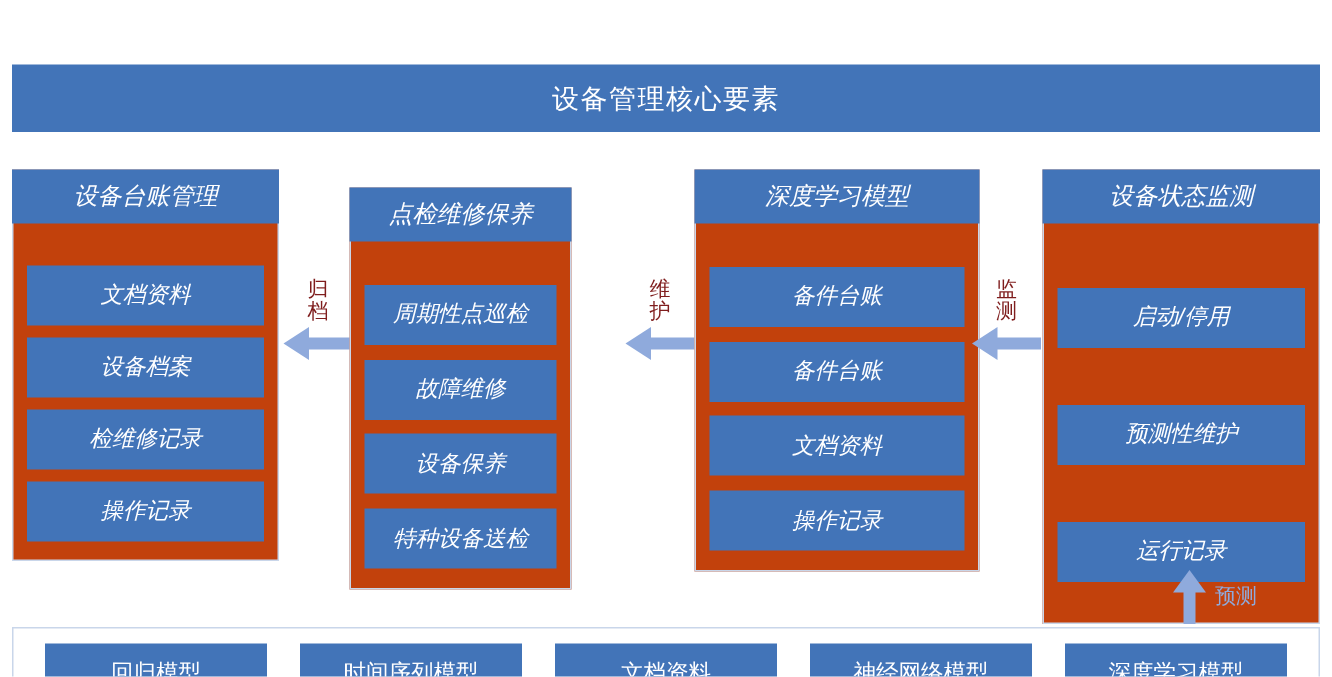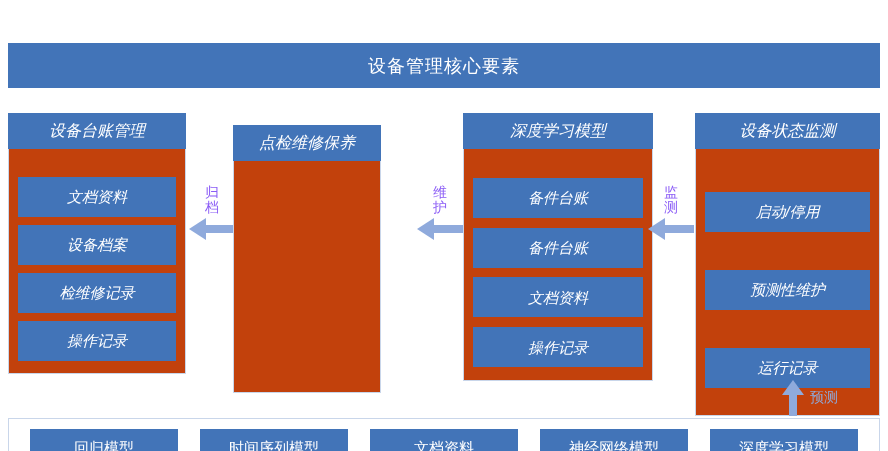--- a/index.html
+++ b/index.html
@@ -68,21 +68,21 @@
 
   
   .arrow-group {
     position: absolute;
     width: 52px;
     display: flex;
     flex-direction: column;
     align-items: center;
   }
   .arrow-label {
-    color: #8b5cf6;
+    color: #7f1d1d;
     font-size: 14px;
     line-height: 1.05;
     width: 16px;
     text-align: center;
     word-break: break-all;
     margin-bottom: 4px;
   }
   .arrow-left {
     width: 46px; height: 22px;
     position: relative;
@@ -180,20 +180,26 @@
     </div>
   </div>
 
   <div class="arrow-group" id="arrow1">
     <div class="arrow-label">归档</div>
     <div class="arrow-left"></div>
   </div>
 
   <div class="col" id="col2">
     <div class="col-header">点检维修保养</div>
+    <div class="col-body">
+      <div class="item">周期性点巡检</div>
+      <div class="item">故障维修</div>
+      <div class="item">设备保养</div>
+      <div class="item">特种设备送检</div>
+    </div>
   </div>
 
   <div class="arrow-group" id="arrow2">
     <div class="arrow-label">维护</div>
     <div class="arrow-left"></div>
   </div>
 
   <div class="col" id="col3">
     <div class="col-header">深度学习模型</div>
     <div class="col-body">

